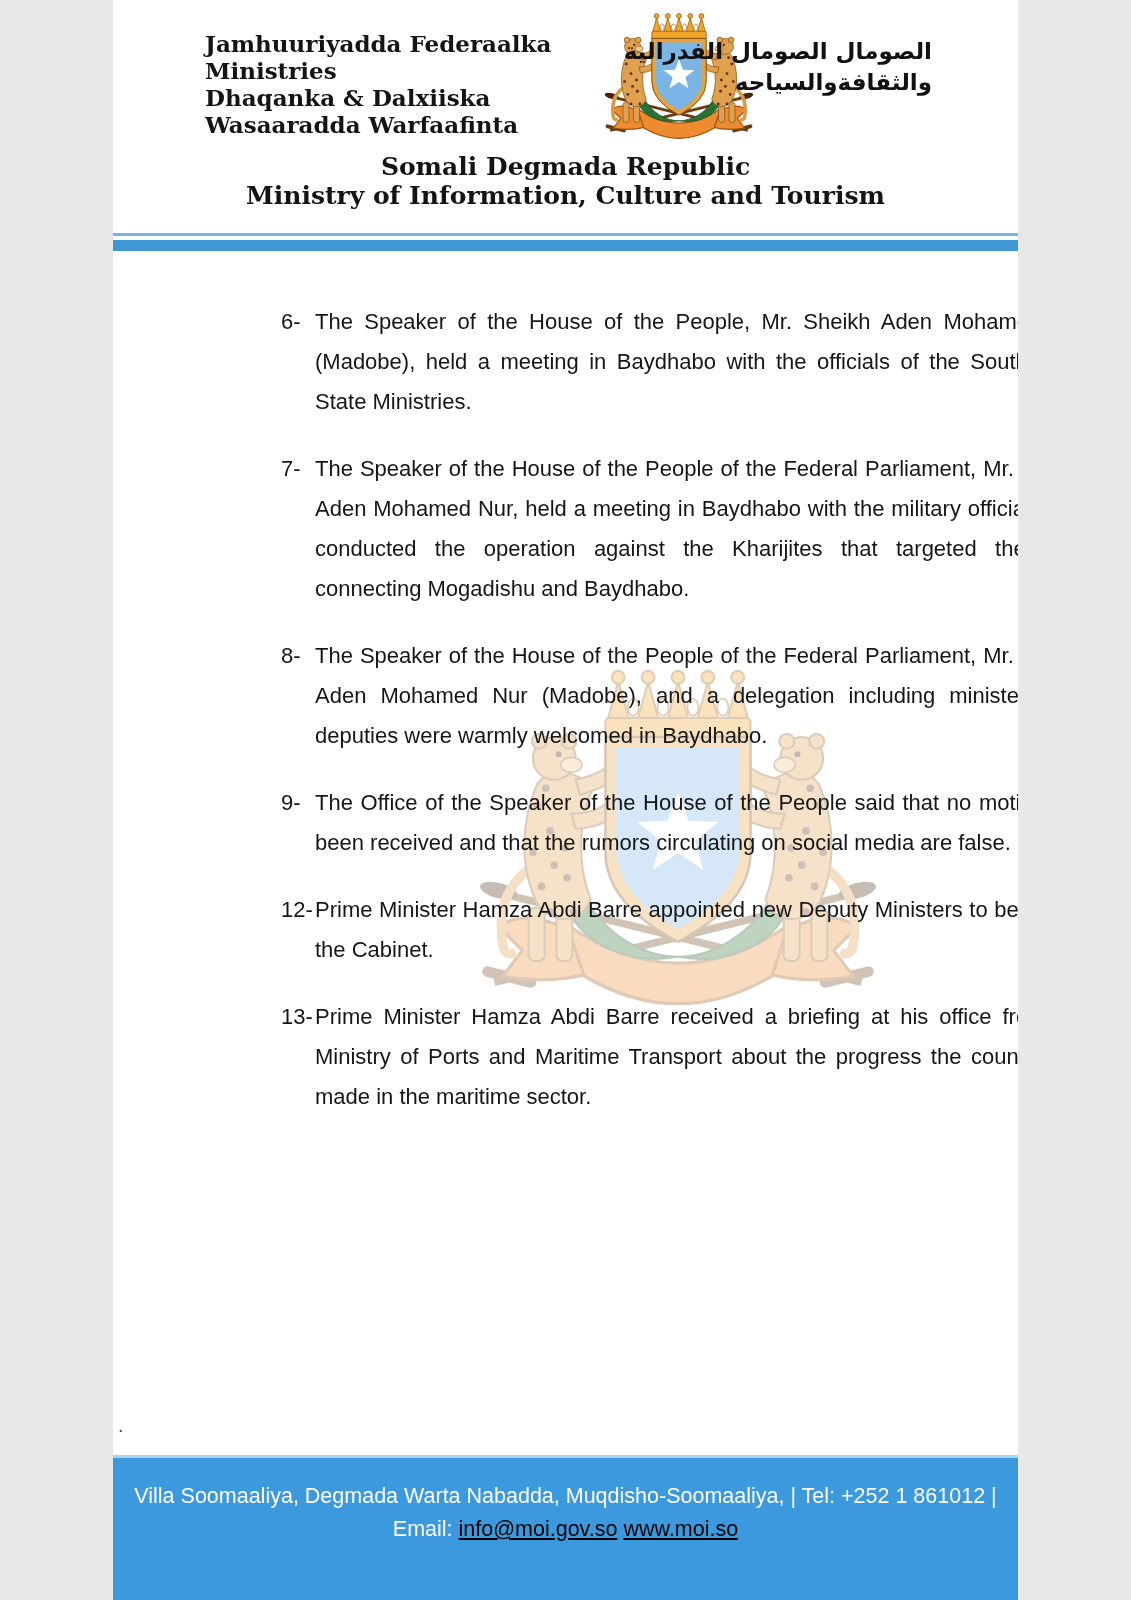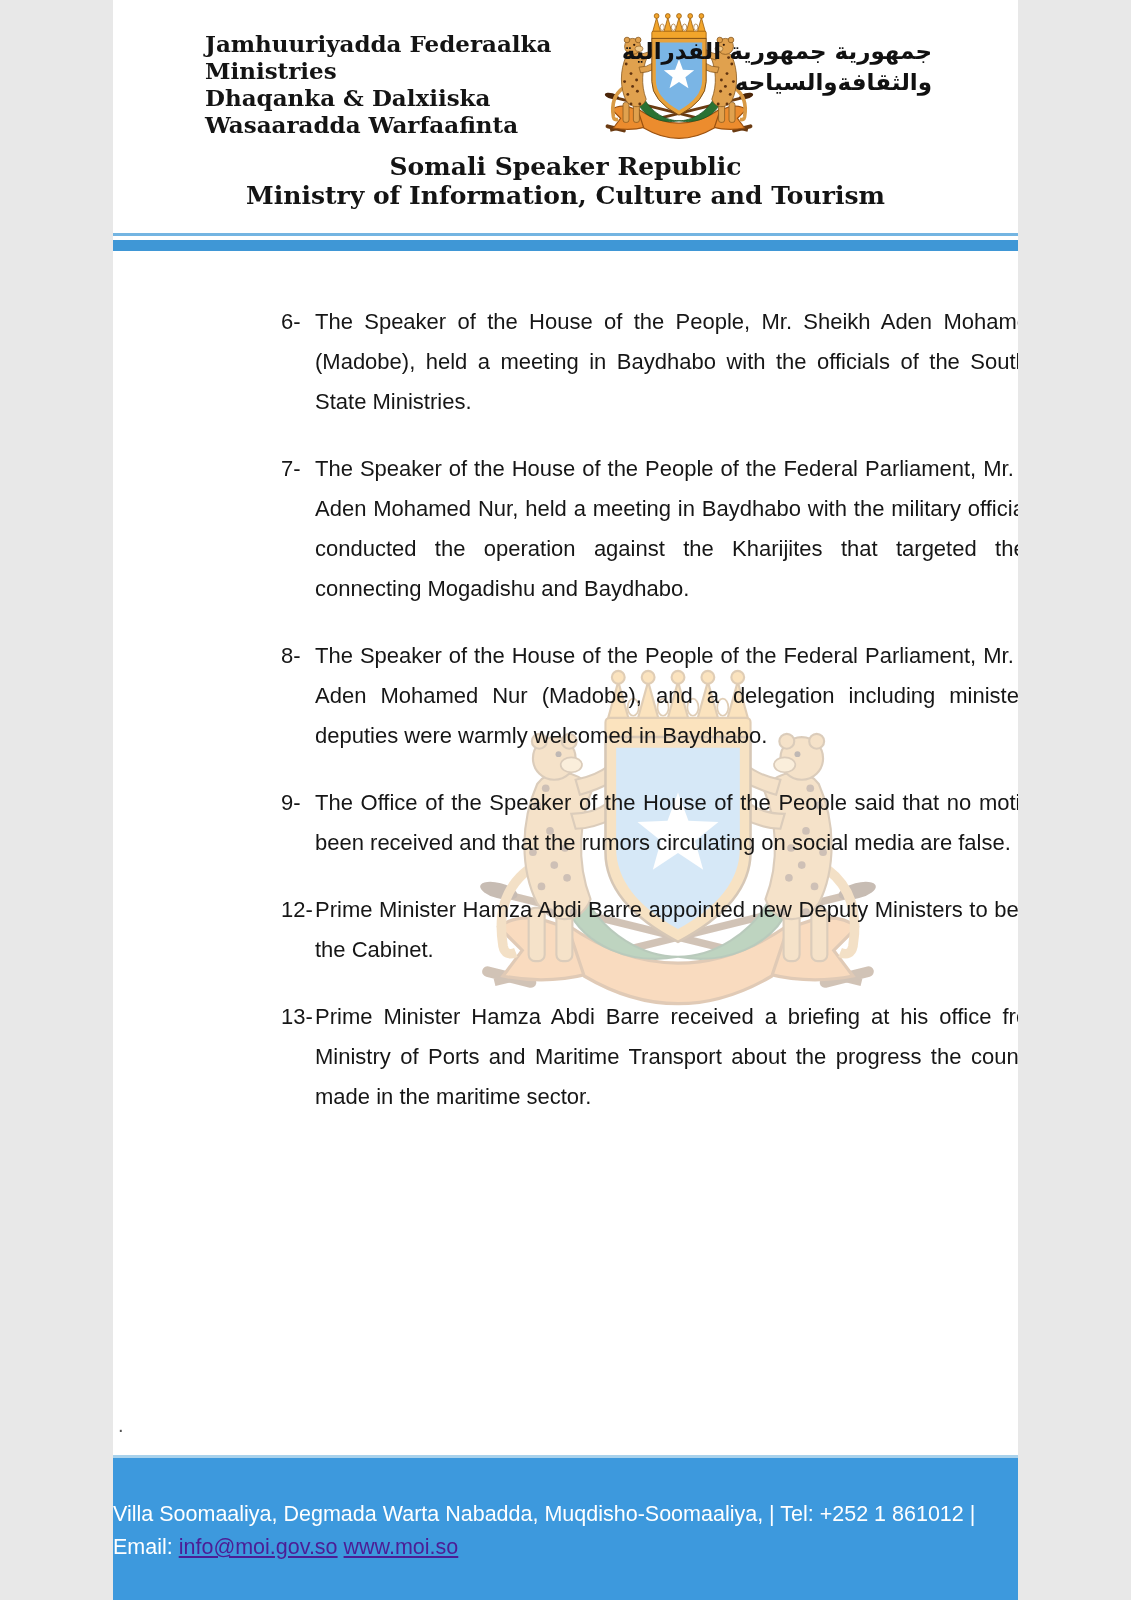--- a/index.html
+++ b/index.html
@@ -36,24 +36,24 @@
     position:relative;display:flex;align-items:flex-start;
     margin:0 0 27px 0;font-size:22px;line-height:40px;color:#161616;
   }
   .news-item .num{flex:0 0 34px;text-align:left;}
   .news-item .txt{flex:1 1 auto;text-align:justify;}
   .stray-dot{position:absolute;left:5px;top:1414px;font-size:20px;color:#555;}
   
   .footer-bar{
     position:absolute;left:0;bottom:0;width:100%;height:145px;
     background:#3d99dd;border-top:3px solid #a9d2ec;box-sizing:border-box;
-    color:#ffffff;text-align:left;font-size:21.5px;line-height:33px;
-    padding-top:40px;
-  }
-  .footer-bar .link{color:#4c1d95;text-decoration:underline;cursor:pointer;}
+    color:#ffffff;text-align:center;font-size:21.5px;line-height:33px;
+    padding-top:22px;
+  }
+  .footer-bar .link{color:#000000;text-decoration:underline;cursor:pointer;}
   .defs-hidden{position:absolute;width:0;height:0;overflow:hidden;}
 </style>
 </head>
 <body>
 
 <svg class="defs-hidden" aria-hidden="true">
   <defs>
     <g id="leo">
       <path d="M40,100 Q24,112 28,136 Q29,141 34,139" stroke="#d99a45" stroke-width="4.5" fill="none"></path>
       <rect x="40" y="118" width="7.5" height="25" rx="3" fill="#e0a14e" stroke="#8a5a20" stroke-width="1"></rect>
@@ -134,26 +134,26 @@
     <div>Wasaaradda Warfaafinta</div>
   </div>
 
   <div class="hdr-crest">
     <svg viewBox="0 0 220 180" width="176" height="144">
         <use href="#crest-g"></use>
       </svg>
   </div>
 
   <div class="hdr-arabic">
-    <div>جمهورية جمهورية الفدرالية</div>
+    <div>الصومال الصومال الفدرالية</div>
     <div>والثقافةوالسياحه</div>
   </div>
 
   <div class="hdr-center">
-    <div>Somali Speaker Republic</div>
+    <div>Somali Degmada Republic</div>
     <div>Ministry of Information, Culture and Tourism</div>
   </div>
 
   <div class="rule-thin"></div>
   <div class="rule-thick"></div>
 
   <div class="watermark">
     <svg viewBox="0 0 220 180" width="470" height="384">
         <use href="#crest-g"></use>
       </svg>

